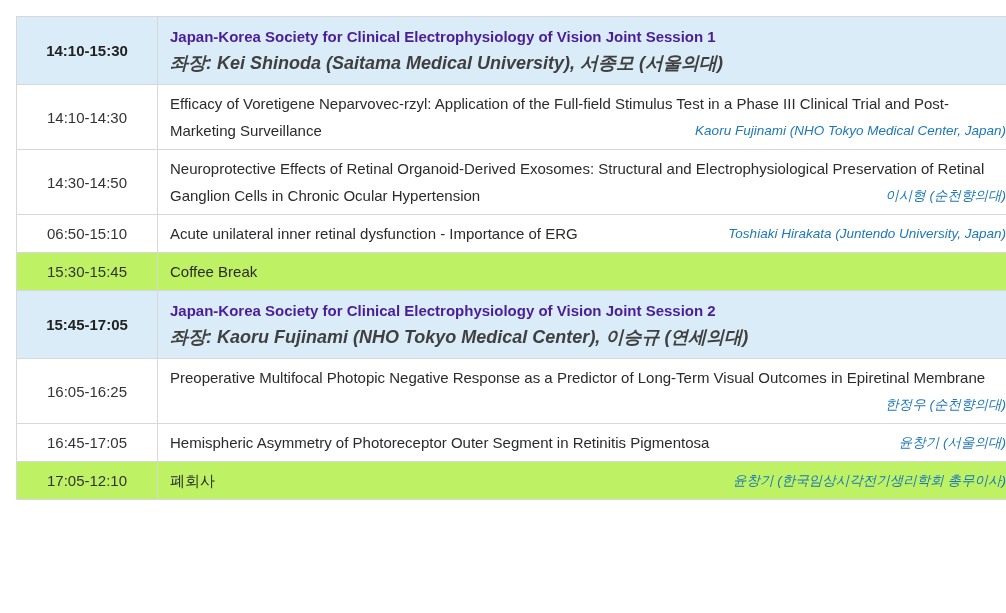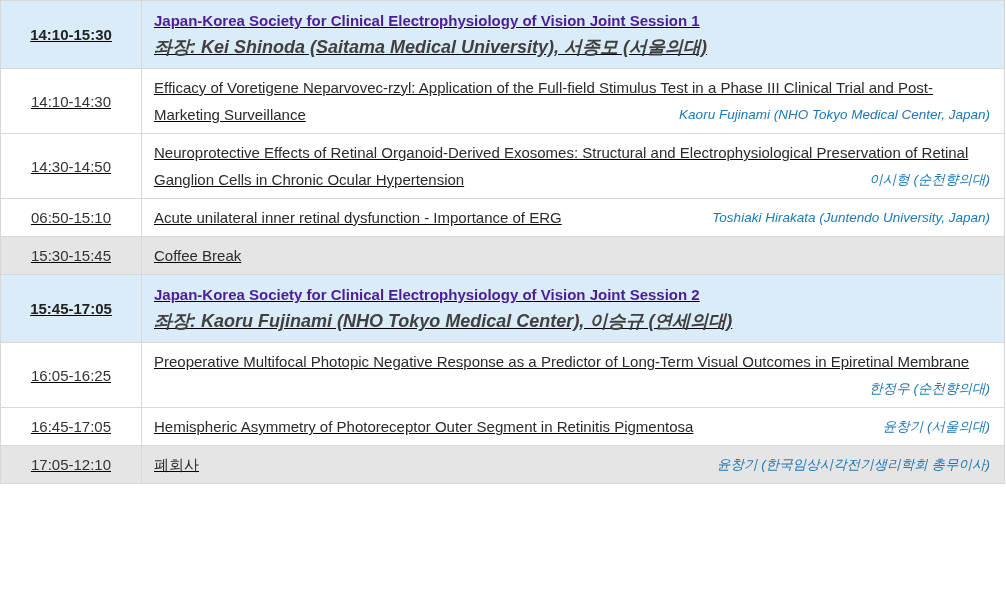--- a/index.html
+++ b/index.html
@@ -4,22 +4,21 @@
 <style>
   * { box-sizing: border-box; }
   html, body {
     margin: 0;
     padding: 0;
     background: #ffffff;
     font-family: "Liberation Sans", "DejaVu Sans", sans-serif;
   }
   .page {
     width: 840px;
-    padding: 0;
-    text-decoration: underline;
+    padding: 16px;
   }
   table.program {
     border-collapse: collapse;
     width: 1005px;
     table-layout: fixed;
     margin: 0;
   }
   table.program td {
     border: 1px solid #d8d8d8;
     vertical-align: middle;
@@ -58,21 +57,21 @@
     font-weight: bold;
     font-size: 18px;
     line-height: 26px;
   }
   
   tr.session td { background: #d9ecf8; }
   tr.session td.time { font-weight: bold; color: #222222; }
   tr.session .title { font-weight: bold; color: #4c1d95; }
   tr.session td.content { padding-top: 6px; padding-bottom: 8px; }
   
-  tr.break td { background: #e5e5e5; }
+  tr.break td { background: #bef264; }
 </style>
 </head>
 <body>
 
 <div class="page">
   <table class="program">
     <colgroup>
       <col class="time-col">
       <col class="content-col">
     </colgroup>

